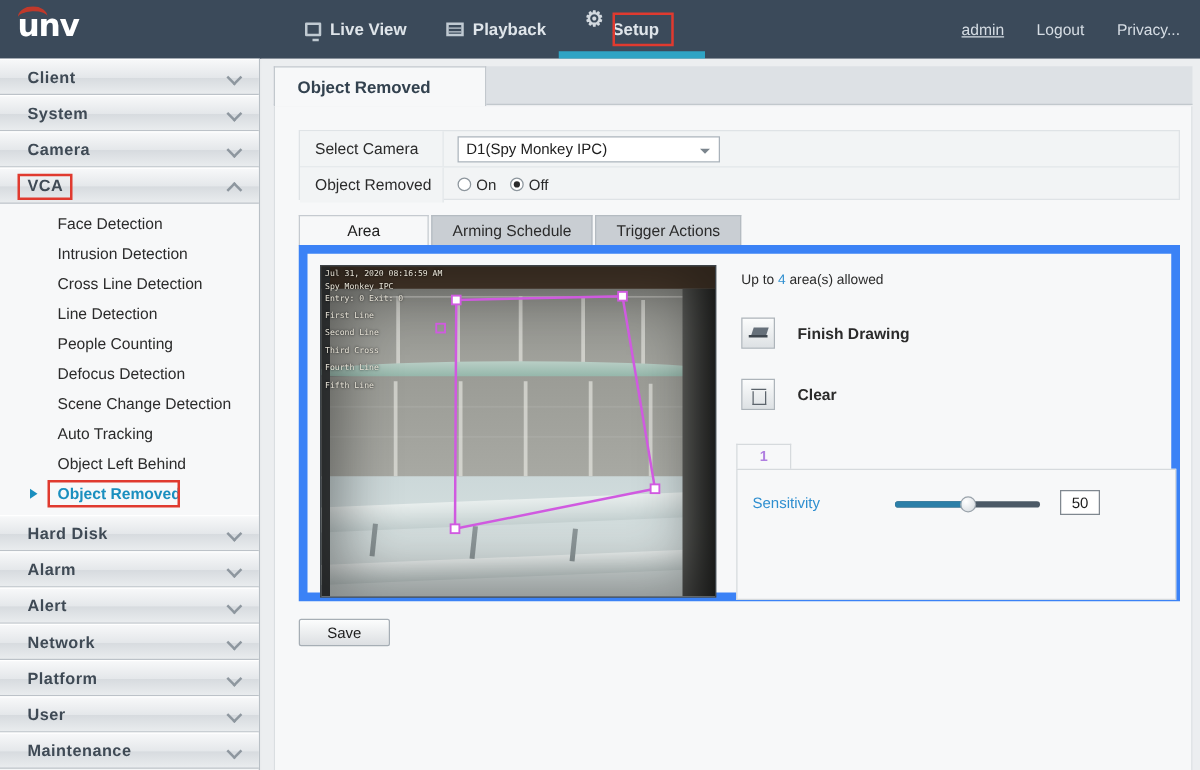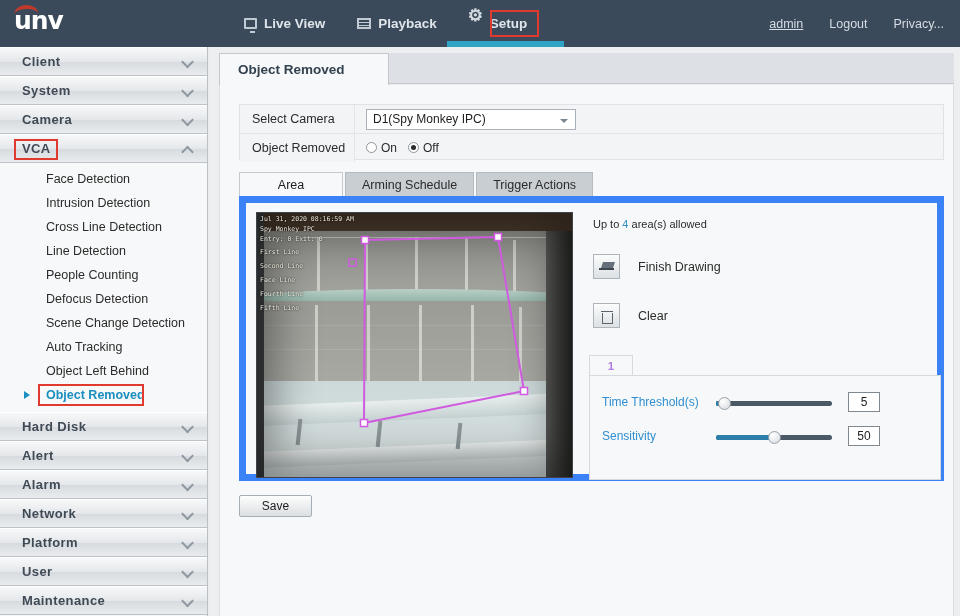--- a/index.html
+++ b/index.html
@@ -211,21 +211,21 @@
     color:#e8e4d8; line-height:1.05; text-shadow:0 0 2px #000;
   }
   .osd .l{ margin-bottom:7px; white-space:nowrap; }
   .osd .l.tight{ margin-bottom:3px; }
   .poly{ position:absolute; left:0; top:0; width:317px; height:266px; }
 
   
   .rctl{ position:absolute; left:343px; top:9px; width:352px; }
   .allowed{ font-size:11px; color:#2b2b2b; margin:6px 0 0 4px; }
   .allowed b{ color:#2f8fd0; font-weight:normal; }
-  .actrow{ display:flex; align-items:center; margin:24px 0 0 4px; cursor:pointer; }
+  .actrow{ display:flex; align-items:center; margin:24px 0 0 4px; cursor:pointer;font-weight:bold; }
   .actbtn{
     width:27px;height:25px;border:1px solid #adb4ba;
     background:linear-gradient(to bottom,#fbfcfc,#dde1e4);
     display:flex;align-items:center;justify-content:center; flex:none;
   }
   .actlabel{ margin-left:18px; font-size:12.5px; color:#2b2b2b; }
   .ico-erase{width:15px;height:9px;position:relative;}
   .ico-erase:before{content:"";position:absolute;left:3px;top:0;width:12px;height:6px;
     background:#66707a;transform:skewX(-18deg);}
   .ico-erase:after{content:"";position:absolute;left:0;top:6px;width:15px;height:2px;background:#3e464e;}
@@ -364,25 +364,25 @@
       <span>Object Removed</span>
       <span class="sel-hl"></span>
     </div>
   </div>
 
   <div class="grp">
     <span>Hard Disk</span>
     <span class="chev"></span>
   </div>
   <div class="grp">
+    <span>Alarm</span>
+    <span class="chev"></span>
+  </div>
+  <div class="grp">
     <span>Alert</span>
-    <span class="chev"></span>
-  </div>
-  <div class="grp">
-    <span>Alarm</span>
     <span class="chev"></span>
   </div>
   <div class="grp">
     <span>Network</span>
     <span class="chev"></span>
   </div>
   <div class="grp">
     <span>Platform</span>
     <span class="chev"></span>
   </div>
@@ -474,21 +474,21 @@
           <div class="darkleft"></div>
           <div class="vignette"></div>
         </div>
 
         <div class="osd">
           <div class="l tight">Jul 31, 2020 08:16:59 AM</div>
           <div class="l tight">Spy Monkey IPC</div>
           <div class="l">Entry:    0 Exit:    0</div>
           <div class="l">First Line</div>
           <div class="l">Second Line</div>
-          <div class="l">Face Line</div>
+          <div class="l">Third Cross</div>
           <div class="l">Fourth Line</div>
           <div class="l">Fifth Line</div>
         </div>
 
         <svg class="poly" viewBox="0 0 317 266">
           <polygon id="area-poly" points="108,27 241,24 267,178 107,210" fill="none" stroke="#d05ae0" stroke-width="2"></polygon>
           <g id="area-handles" fill="#ffffff" stroke="#d05ae0" stroke-width="1.5">
               <rect x="104.5" y="23.5" width="7" height="7"></rect>
               <rect x="237.5" y="20.5" width="7" height="7"></rect>
               <rect x="263.5" y="174.5" width="7" height="7"></rect>
@@ -521,28 +521,20 @@
       </div>
 
       <div class="thbox">
         <div class="th-tabbar">
           <div class="th-tab">
             <span>1</span>
           </div>
         </div>
         <div class="th-body">
 
-          <div class="slrow">
-            <span class="sllabel">Time Threshold(s)</span>
-            <span class="sltrack">
-              <span class="slfill" id="fill0" style="width: 2.32px;"></span>
-              <span class="slthumb" id="thumb0" style="left: 2.06px;"></span>
-            </span>
-            <span class="slval">5</span>
-          </div>
 
           <div class="slrow">
             <span class="sllabel">Sensitivity</span>
             <span class="sltrack">
               <span class="slfill" id="fill1" style="width: 58px;"></span>
               <span class="slthumb" id="thumb1" style="left: 51.5px;"></span>
             </span>
             <span class="slval">50</span>
           </div>
 

